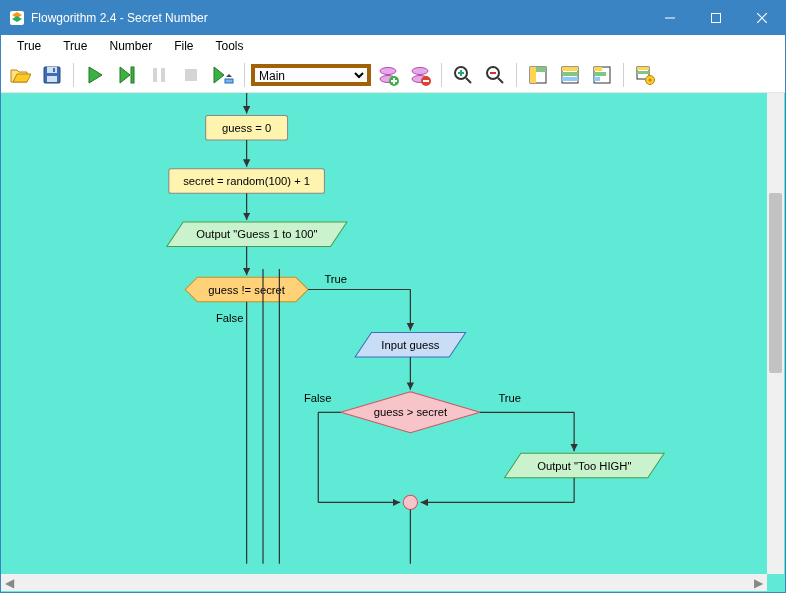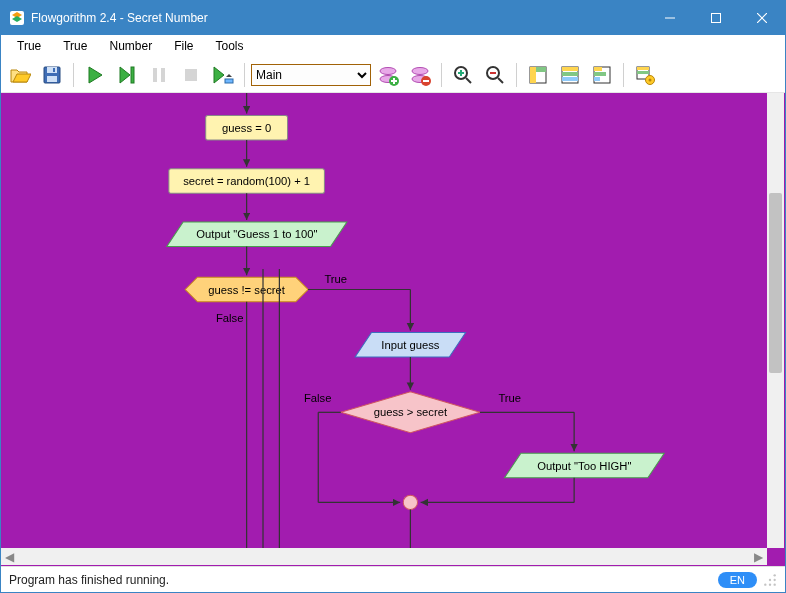--- a/index.html
+++ b/index.html
@@ -8,22 +8,22 @@
   .titlebar { height:34px; background:#3a84c4; color:#fff; display:flex; align-items:center; padding:0 0 0 8px; }
   .titlebar .icon { width:16px; height:16px; margin-right:6px; }
   .titlebar .title { flex:1; font-size:12px; }
   .tbtn { width:46px; height:30px; display:flex; align-items:center; justify-content:center; color:#fff; }
   .menubar { height:22px; display:flex; align-items:center; gap:2px; padding:2px 6px; background:#fff; }
   .menubar span { padding:2px 10px; }
   .toolbar { height:36px; display:flex; align-items:center; gap:2px; padding:0 4px; background:#fff; border-bottom:1px solid #e6e6e6;}
   .tb { width:30px; height:30px; display:flex; align-items:center; justify-content:center; border-radius:2px; }
   .tb.disabled { opacity:.35; }
   .tsep { width:1px; height:24px; background:#d0d0d0; margin:0 4px; }
-  select.func { height:22px; width:120px; border:1px solid #a16207; background:#fdfdfd; font-size:12px; }
-  .workspace { flex:1; position:relative; overflow:hidden; background:#a21caf; }
+  select.func { height:22px; width:120px; border:4px solid #a16207; background:#fdfdfd; font-size:12px; }
+  .workspace { flex:1; position:relative; overflow:hidden; background:#5eead4; }
   .canvas { position:absolute; inset:0; }
   .vscroll { position:absolute; right:1px; top:0; bottom:18px; width:17px; background:#f0f0f0; }
   .vscroll .thumb { position:absolute; left:2px; right:2px; top:100px; height:180px; background:#c2c2c2; border-radius:2px;}
   .hscroll { position:absolute; left:0; right:18px; bottom:1px; height:17px; background:#f0f0f0; display:flex; align-items:center;}
   .hscroll .arrow { width:17px; height:17px; display:flex; align-items:center; justify-content:center; color:#888;}
   .statusbar { height:26px; border-top:1px solid #e0e0e0; display:flex; align-items:center; padding:0 8px; font-size:12px; color:#222; }
   .statusbar .spacer { flex:1; }
   .lang { background:#2e8ef7; color:#fff; font-size:11px; padding:2px 12px; border-radius:10px; }
   .grip { width:14px; height:14px; margin-left:6px; opacity:.5; }
   svg text { font-family: Arial, sans-serif; }
@@ -246,26 +246,13 @@
     <div class="vscroll">
       <div class="thumb"></div>
     </div>
     <div class="hscroll">
       <div class="arrow">◀</div>
       <div style="flex:1"></div>
       <div class="arrow">▶</div>
     </div>
   </div>
 
-  <div class="statusbar">
-    <span>Program has finished running.</span>
-    <div class="spacer"></div>
-    <span class="lang">EN</span>
-    <svg class="grip" viewBox="0 0 12 12">
-      <circle cx="10" cy="2" r="1" fill="#888"></circle>
-        <circle cx="6" cy="6" r="1" fill="#888"></circle>
-        <circle cx="10" cy="6" r="1" fill="#888"></circle>
-      <circle cx="2" cy="10" r="1" fill="#888"></circle>
-        <circle cx="6" cy="10" r="1" fill="#888"></circle>
-        <circle cx="10" cy="10" r="1" fill="#888"></circle>
-    </svg>
-  </div>
 </div>
 
 </body></html>

